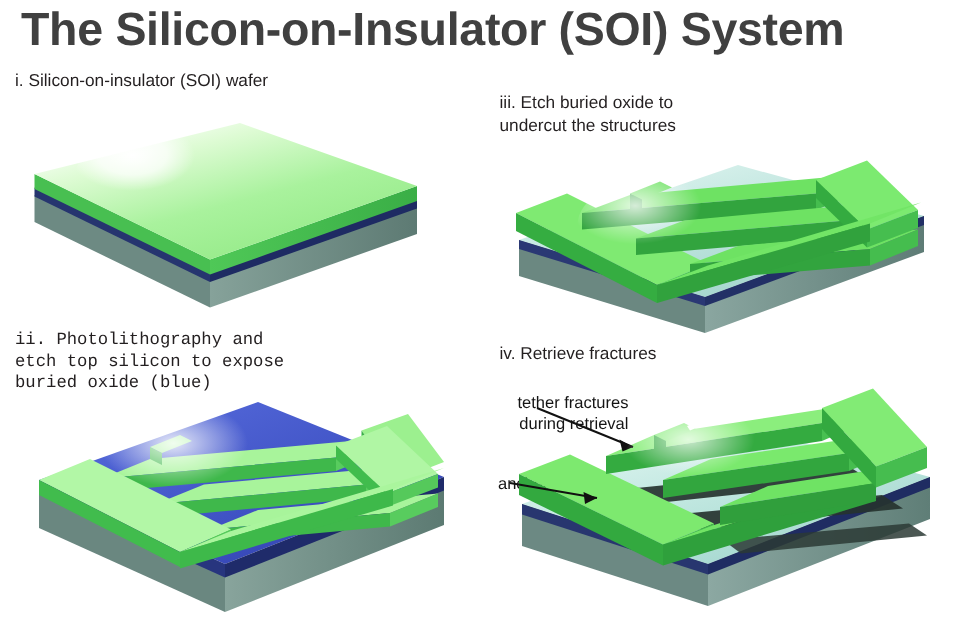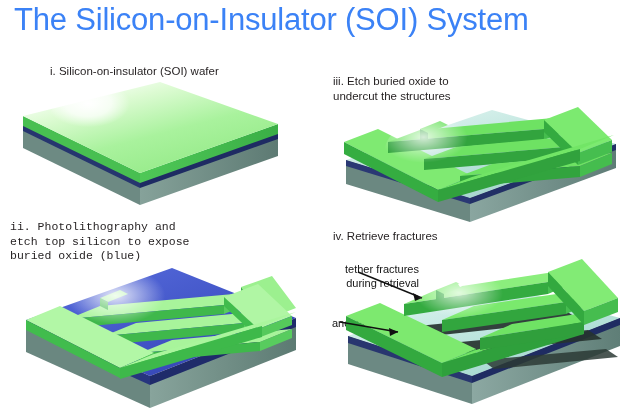--- a/index.html
+++ b/index.html
@@ -13,23 +13,23 @@
     position: relative;
     overflow: hidden;
     font-family: "Liberation Sans", sans-serif;
     color: #222222;
   }
   #page-title {
     position: absolute;
     left: 14px;
     top: 2px;
     font-size: 31px;
-    font-weight: 400;
+    font-weight: 700;
     letter-spacing: -0.2px;
-    color: #3b82f6;
+    color: #404040;
     white-space: nowrap;
   }
   .title-rule {
     position: absolute;
     left: 10px;
     top: 47px;
     width: 620px;
     height: 1px;
     background: #ffffff;
   }
@@ -44,23 +44,23 @@
     white-space: pre-line;
   }
   .annot {
     position: absolute;
     font-size: 11px;
     line-height: 13.5px;
     color: #141414;
     white-space: pre-line;
   }
   
-  #panel-1-caption { left: 10px;  top: 64px; margin-left: 40px; }
+  #panel-1-caption { left: 10px;  top: 47px; }
   #panel-2-caption { left: 10px;  top: 220px; font-family: Liberation Mono, monospace; }
-  #panel-3-caption { left: 333px; top: 74px; }
+  #panel-3-caption { left: 333px; top: 62px; }
   #panel-4-caption { left: 333px; top: 229px; }
   #annot-tether    { left: 345px; top: 263px; text-align: right; }
   #annot-anchor    { left: 332px; top: 317px; }
 
   #panel-1-figure { left: 8px;   top: 78px;  width: 310px; height: 130px; }
   #panel-2-figure { left: 8px;   top: 240px; width: 310px; height: 172px; }
   #panel-3-figure { left: 330px; top: 88px;  width: 310px; height: 140px; }
   #panel-4-figure { left: 330px; top: 248px; width: 310px; height: 165px; }
 
   svg { display: block; overflow: visible; }

